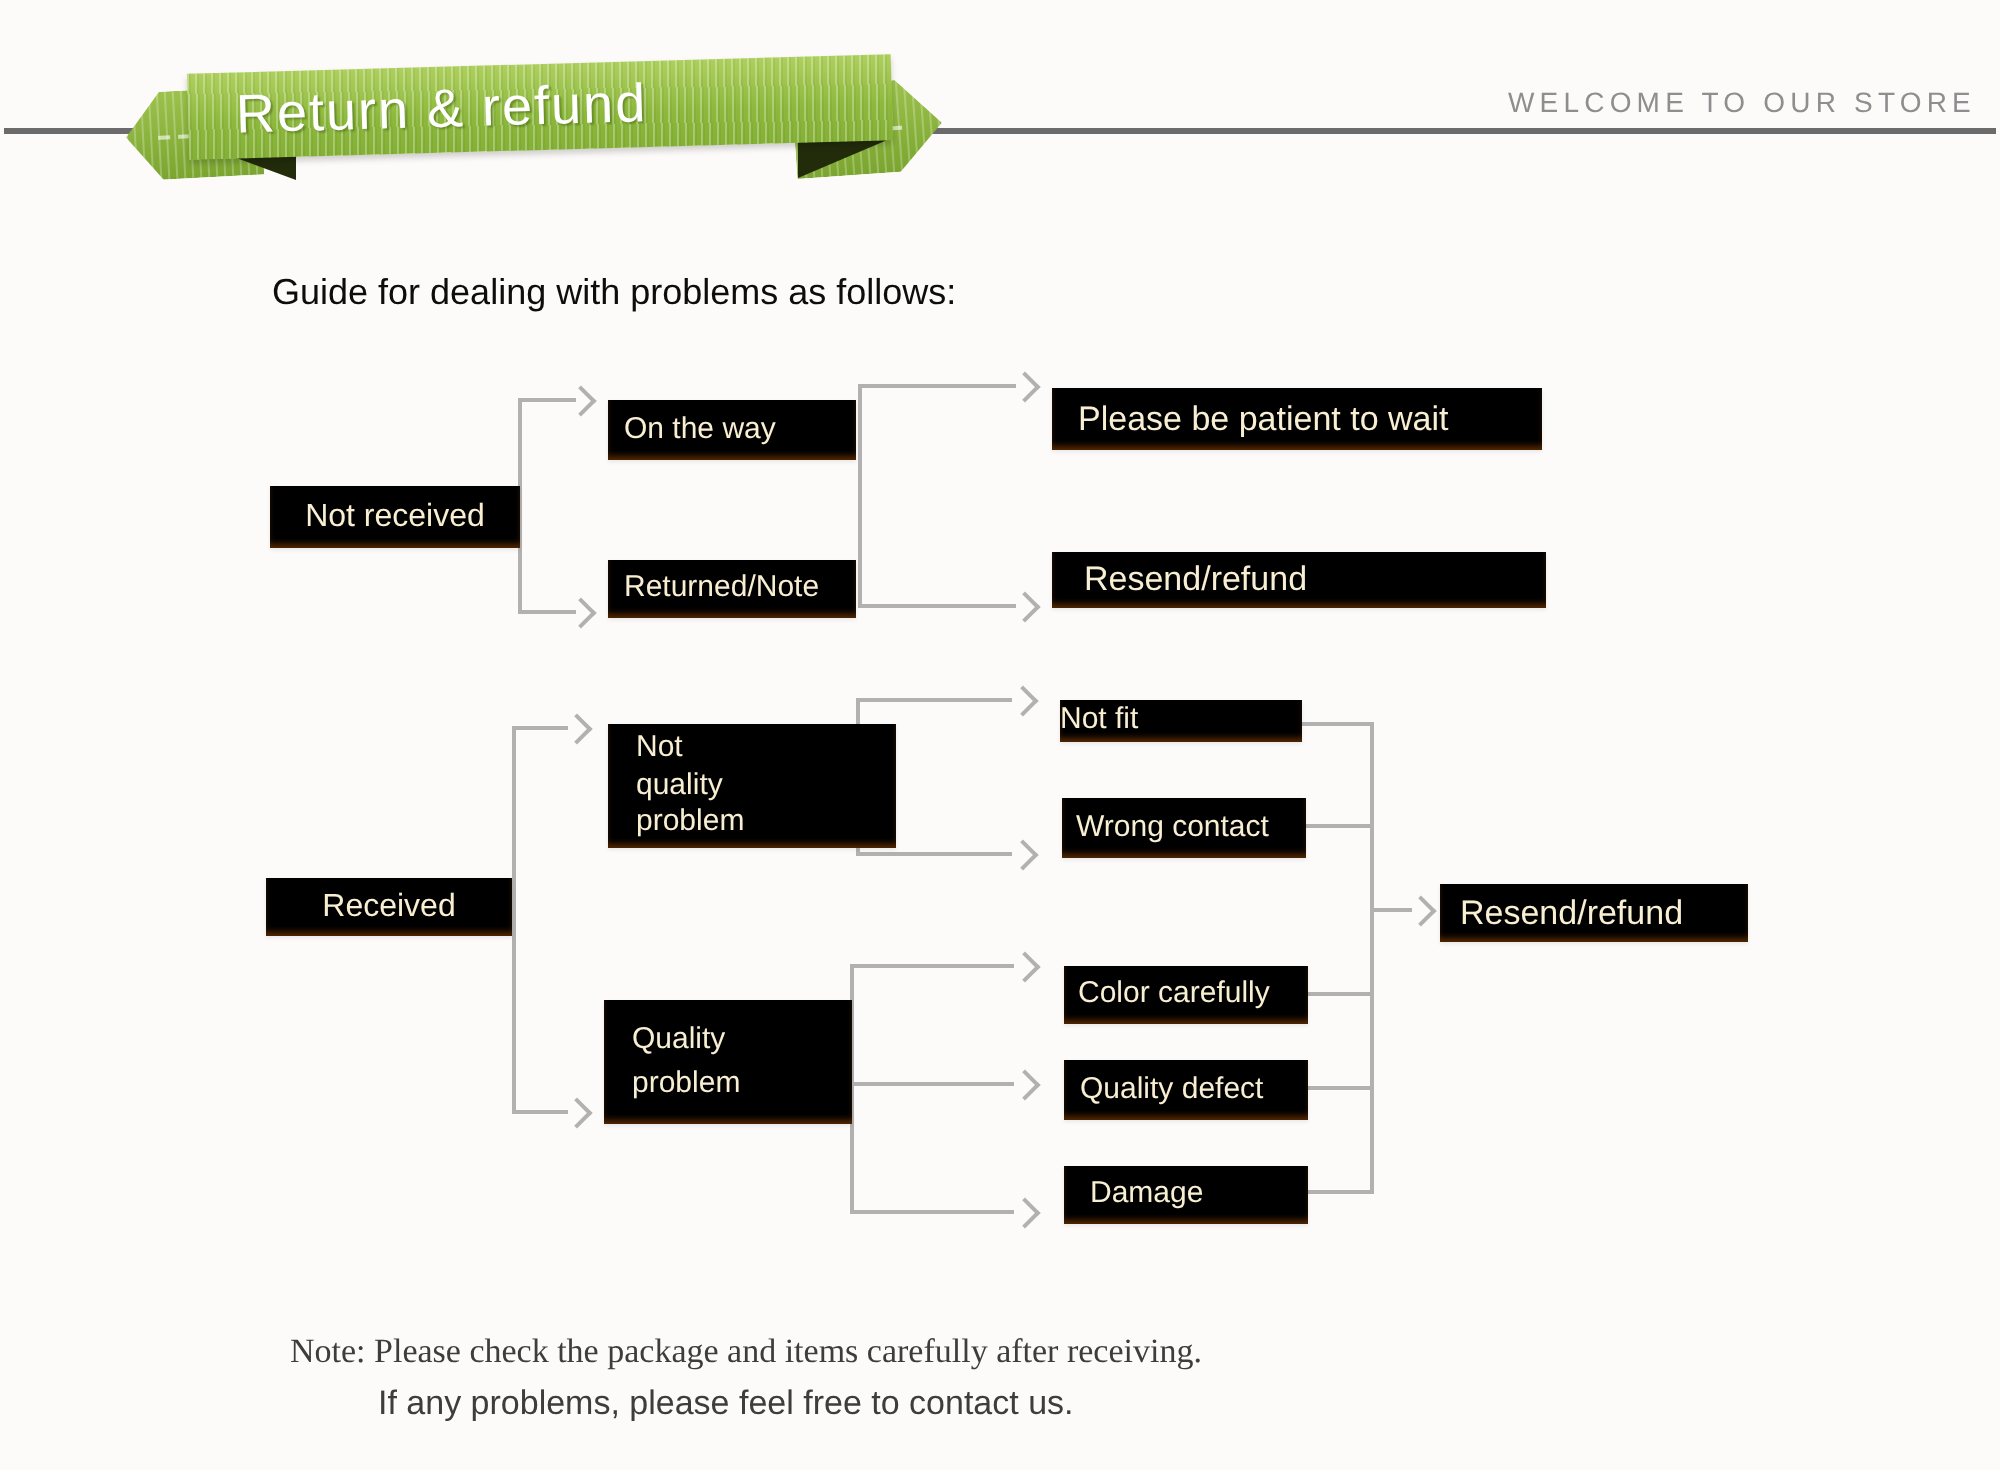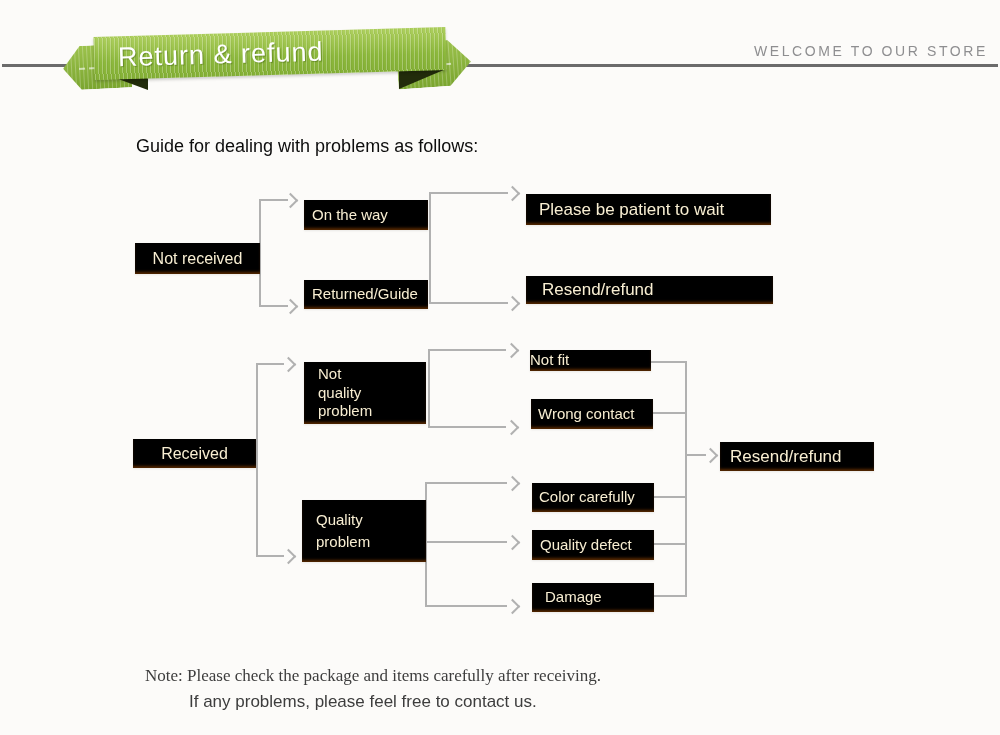--- a/index.html
+++ b/index.html
@@ -142,26 +142,26 @@
   <span class="ln" style="left:651px;top:361px;width:34px;height:2px"></span>
   <span class="ln" style="left:653px;top:412px;width:32px;height:2px"></span>
   <span class="ln" style="left:654px;top:496px;width:31px;height:2px"></span>
   <span class="ln" style="left:654px;top:543px;width:31px;height:2px"></span>
   <span class="ln" style="left:654px;top:595px;width:31px;height:2px"></span>
   <span class="ln" style="left:685px;top:454px;width:21px;height:2px"></span>
   <span class="arr" style="left:705px;top:450px"></span>
 
   <div class="obox center" style="left:135px;top:243px;width:125px;height:31px;font-size:16px">Not received</div>
   <div class="obox" style="left:304px;top:200px;width:124px;height:30px;font-size:15px;padding-left:8px">On the way</div>
-  <div class="obox" style="left:304px;top:280px;width:124px;height:29px;font-size:15px;padding-left:8px">Returned/Guide</div>
+  <div class="obox" style="left:304px;top:280px;width:124px;height:29px;font-size:15px;padding-left:8px">Returned/Note</div>
   <div class="obox" style="left:526px;top:194px;width:245px;height:31px;font-size:17px;padding-left:13px">Please be patient to wait</div>
   <div class="obox" style="left:526px;top:276px;width:247px;height:28px;font-size:17px;padding-left:16px">Resend/refund</div>
 
   <div class="obox center" style="left:133px;top:439px;width:123px;height:29px;font-size:16px">Received</div>
-  <div class="obox" style="left:304px;top:362px;width:122px;height:62px;font-size:15px;padding-left:14px">Not
+  <div class="obox" style="left:304px;top:362px;width:144px;height:62px;font-size:15px;padding-left:14px">Not
 quality
 problem</div>
   <div class="obox" style="left:302px;top:500px;width:124px;height:62px;font-size:15px;padding-left:14px;line-height:1.5">Quality
 problem</div>
 
   <div class="obox" style="left:530px;top:350px;width:121px;height:21px;font-size:15px;">Not fit</div>
   <div class="obox" style="left:531px;top:399px;width:122px;height:30px;font-size:15px;padding-left:7px">Wrong contact</div>
   <div class="obox" style="left:532px;top:483px;width:122px;height:29px;font-size:15px;padding-left:7px">Color carefully</div>
   <div class="obox" style="left:532px;top:530px;width:122px;height:30px;font-size:15px;padding-left:8px">Quality defect</div>
   <div class="obox" style="left:532px;top:583px;width:122px;height:29px;font-size:15px;padding-left:13px">Damage</div>

